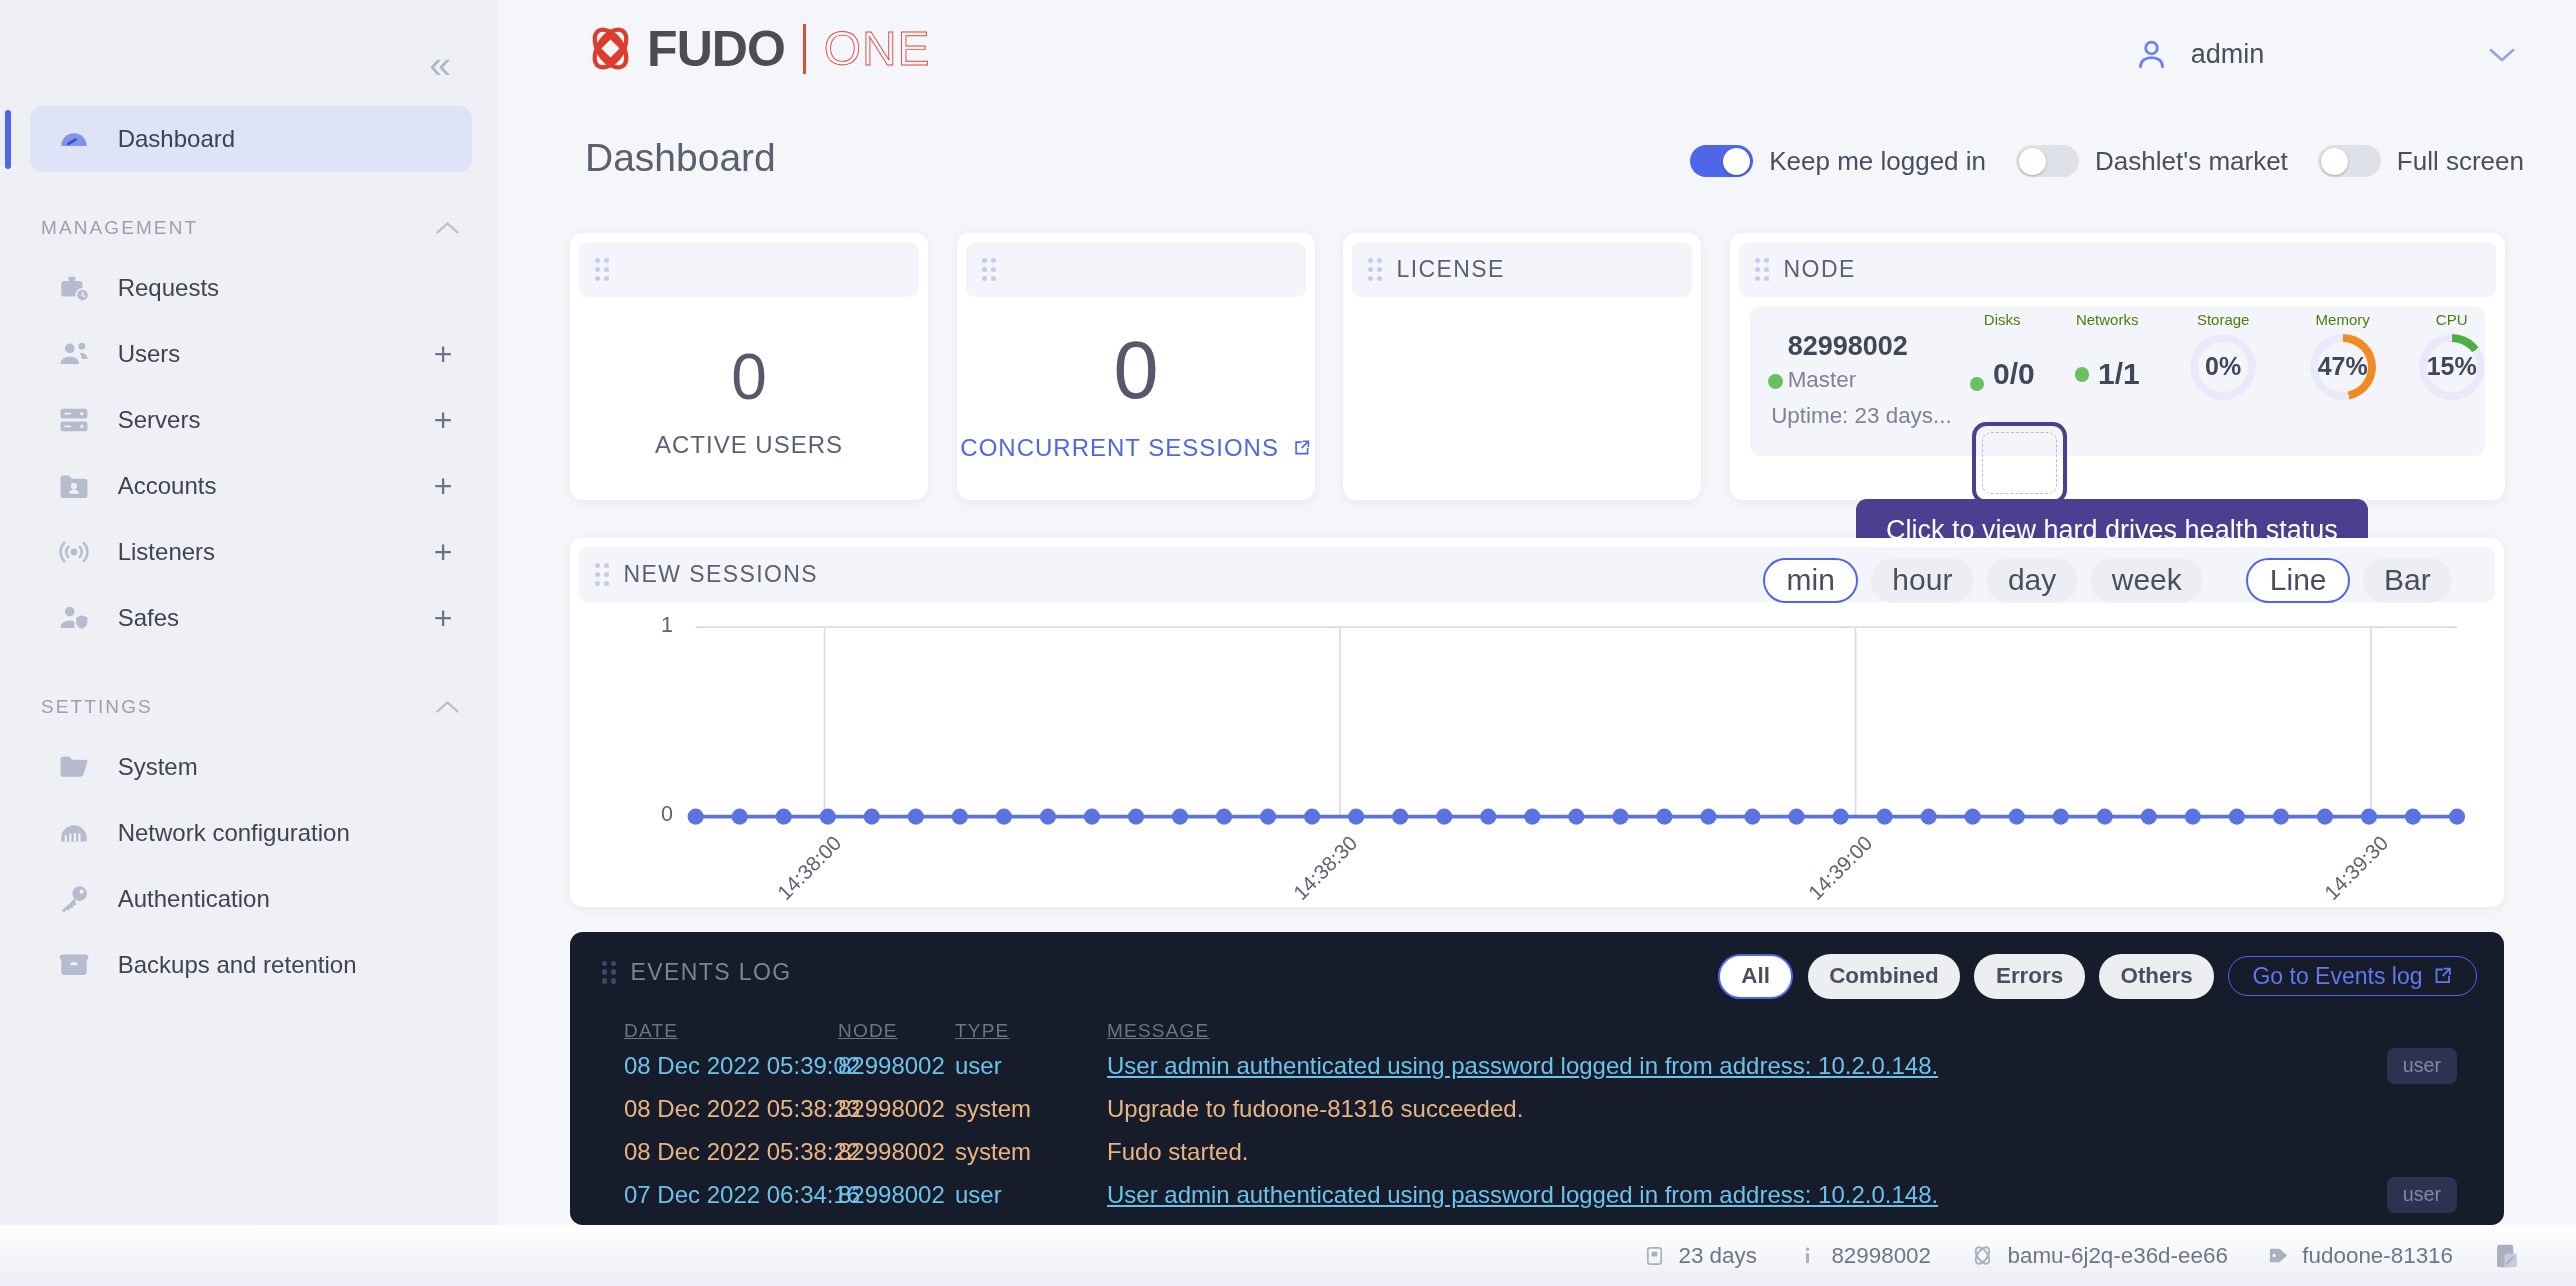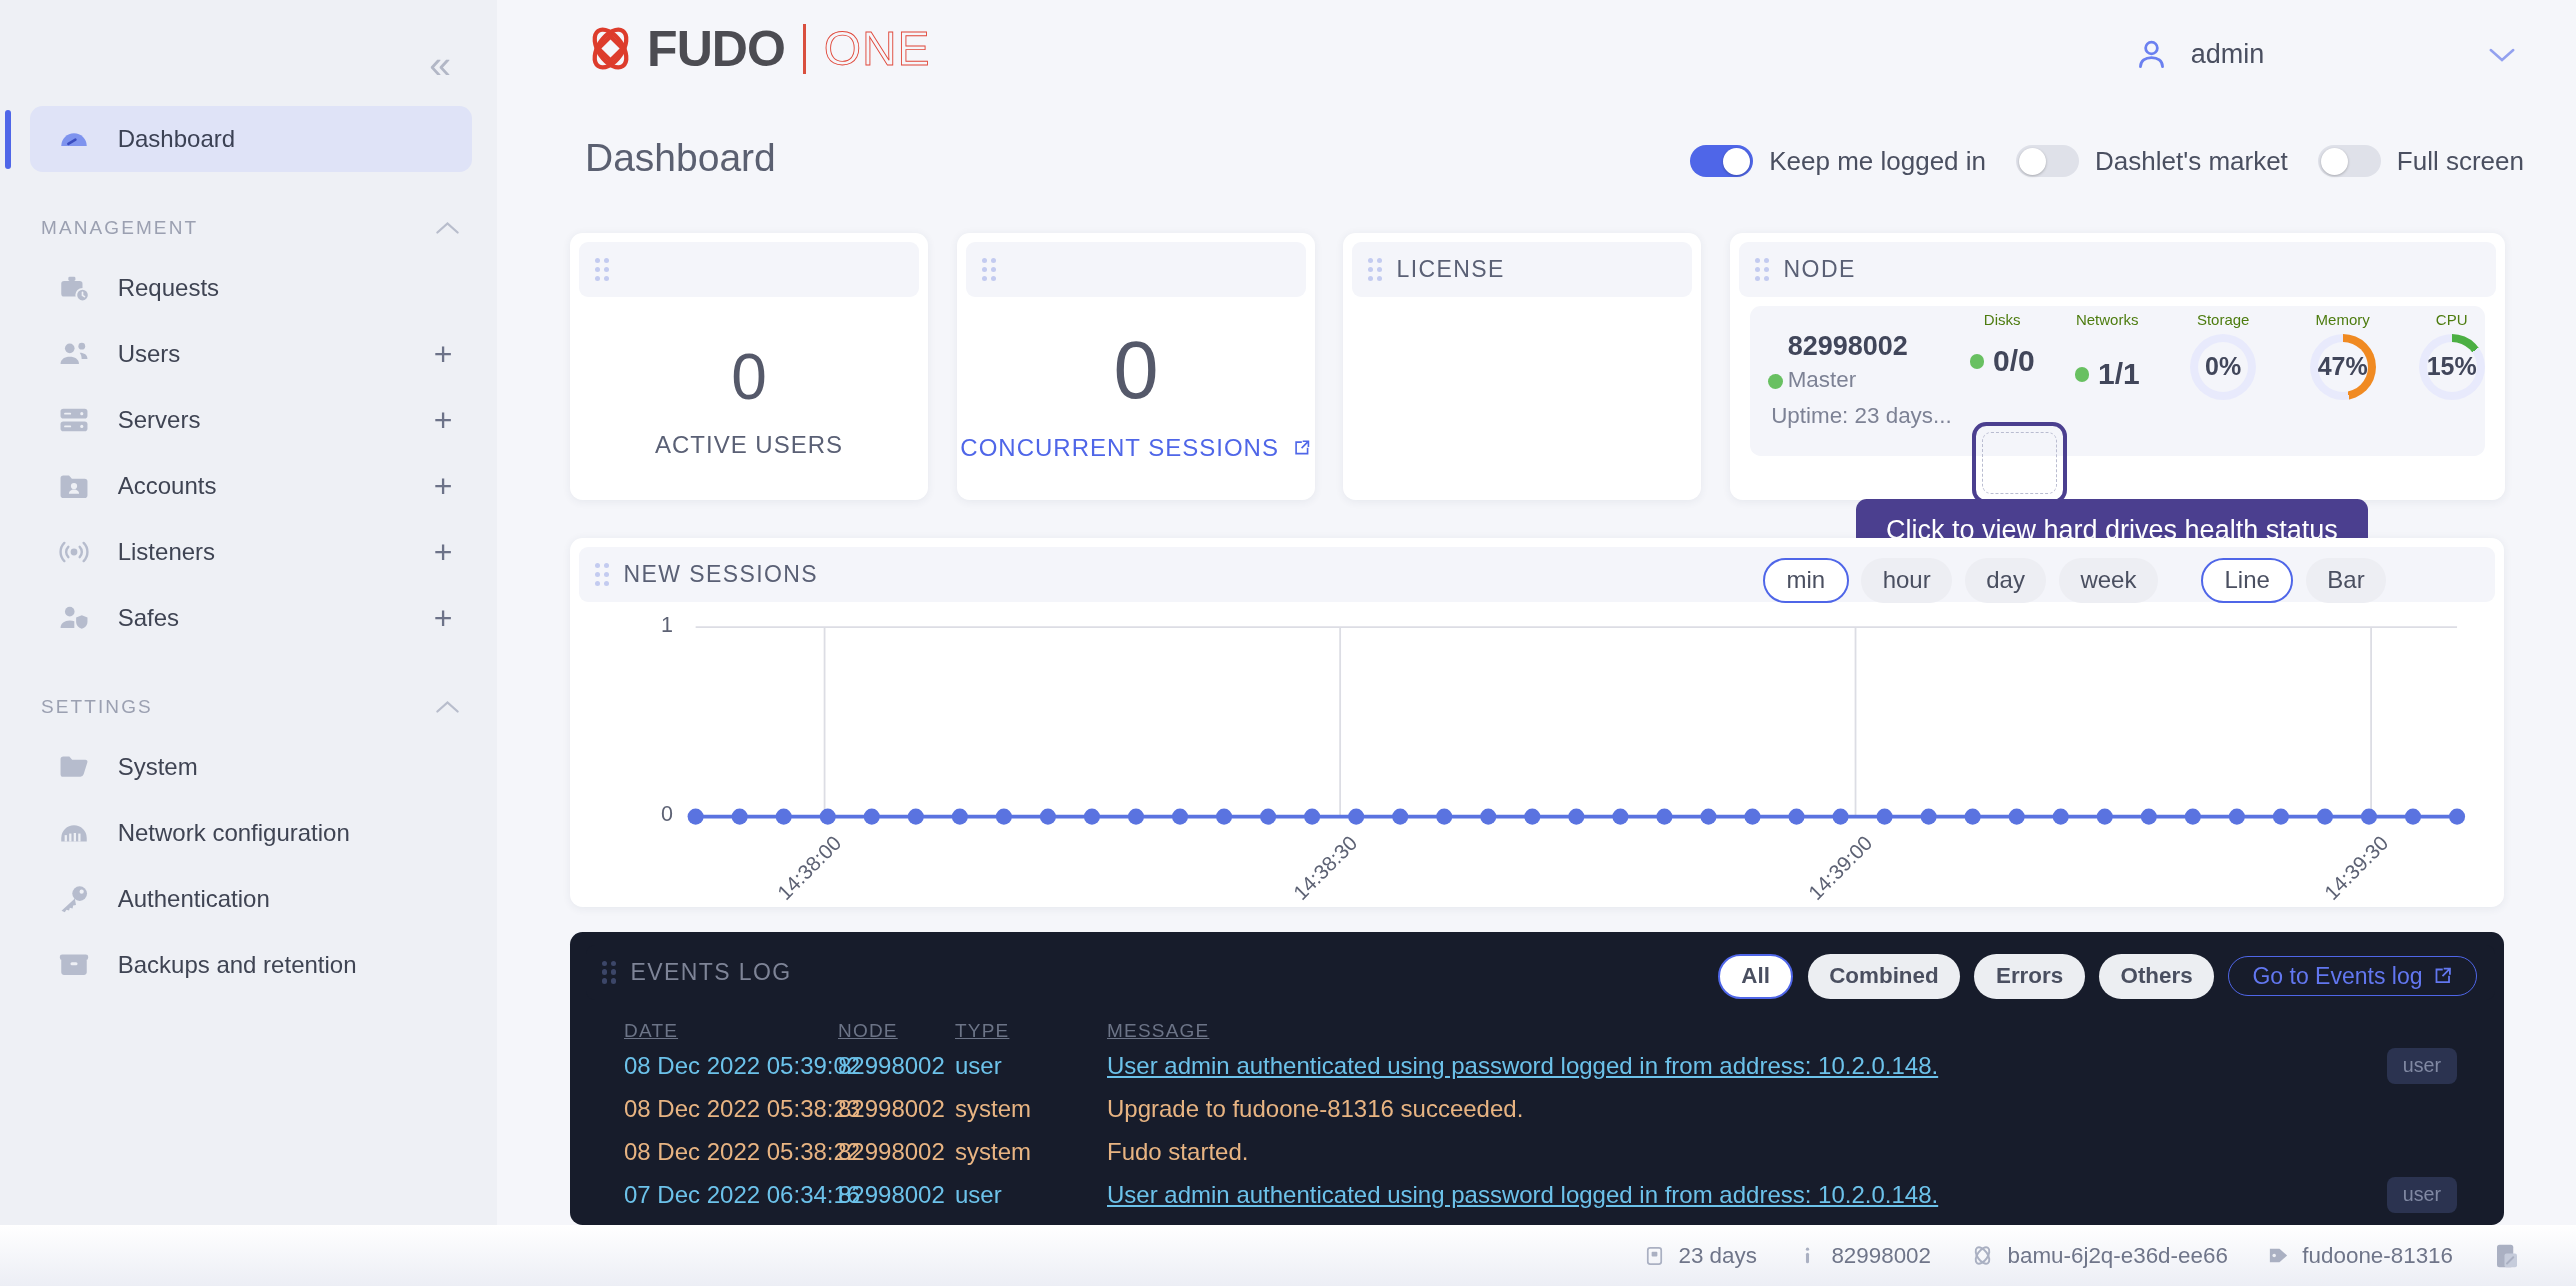--- a/index.html
+++ b/index.html
@@ -208,21 +208,21 @@
     border-radius: 10.7px;
     font-size: 27px;
     padding: 16px 30px;
     white-space: nowrap;
   }
 
   
   .pill {
     height: 45px; border-radius: 22.4px; background: #edeef3;
     display: flex; align-items: center; justify-content: center;
-    padding: 0 21.5px; font-size: 24px; color: #4a4f60; font-weight: 500;
+    padding: 0 21.5px; font-size: 30px; color: #4a4f60; font-weight: 500;
     cursor: pointer; flex: none;
   }
   .pill.sel { background: #fff; border: 2.7px solid #4f66e8; }
   .chart-btns { position: absolute; display: flex; align-items: center; gap: 12.5px; }
 
   #chart-area { position: absolute; }
   .axis-label { position: absolute; font-size: 21.5px; color: #5d6274; }
   .tick-label {
     position: absolute; font-size: 20.6px; color: #5d6274;
     transform: rotate(-45deg); transform-origin: right top; white-space: nowrap;
@@ -541,21 +541,21 @@
       <span class="dashlet-title">NODE</span>
     </div>
     <div class="node-body">
       <div class="node-dot"></div>
       <div class="node-name">82998002</div>
       <div class="node-role">Master</div>
       <div class="node-uptime">Uptime: 23 days...</div>
 
       <div class="metric" style="left:199px;top:5.4px;width:107px;">
         <div class="metric-label">Disks</div>
-        <div class="counter-pill" style="justify-content:center;margin-top:16px;">
+        <div class="counter-pill" style="justify-content:center;margin-top:29px;align-items:flex-end;">
           <span class="green-dot"></span>
           <span>0/0</span>
         </div>
       </div>
 
       <div class="metric" style="left:295px;top:5.4px;width:125px;">
         <div class="metric-label">Networks</div>
         <div class="counter-pill" style="justify-content:center;margin-top:29px;">
           <span class="green-dot"></span>
           <span>1/1</span>

